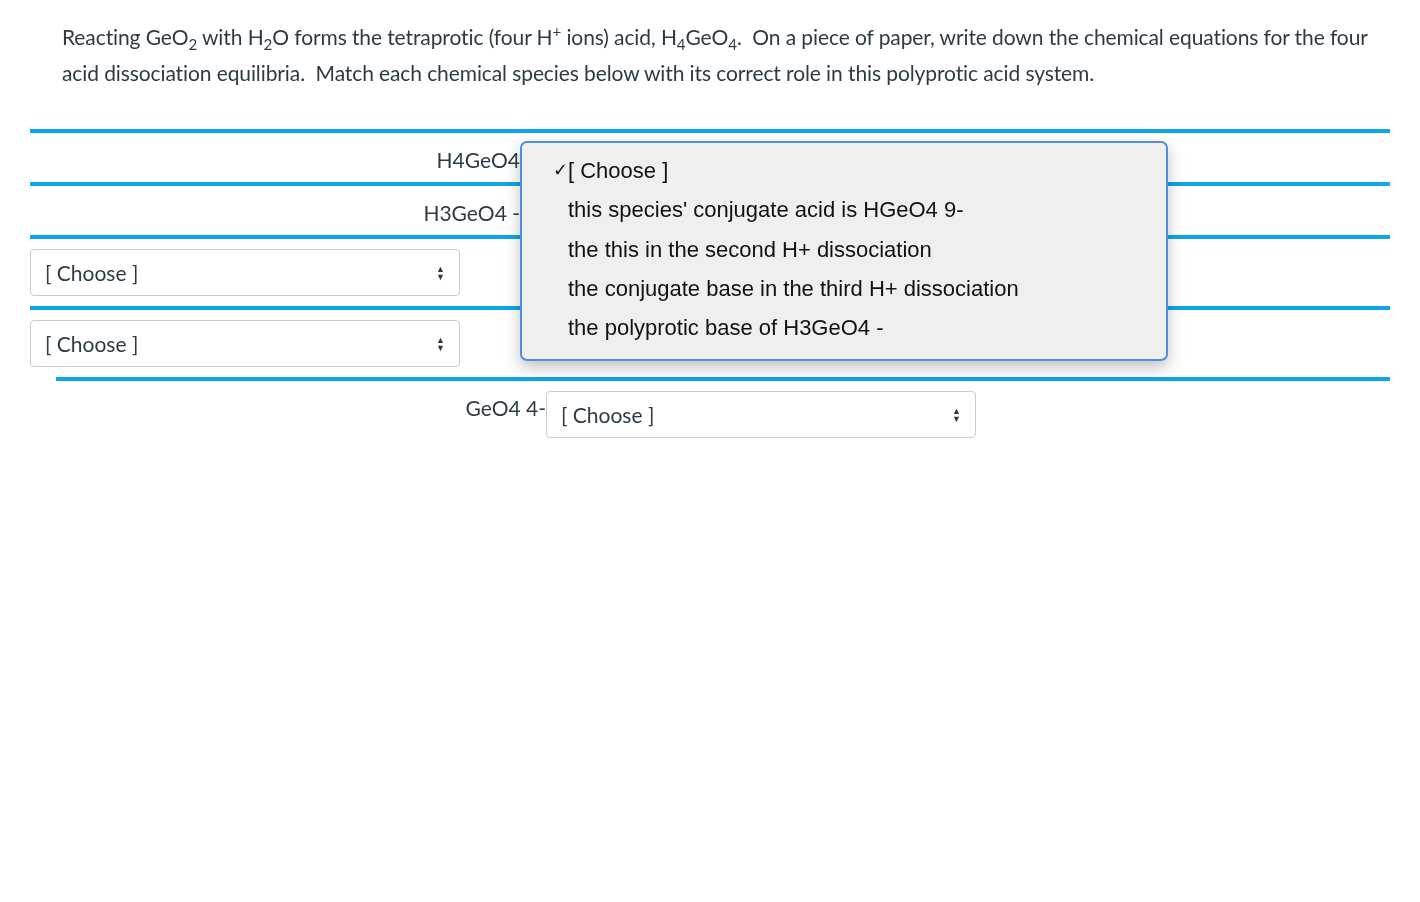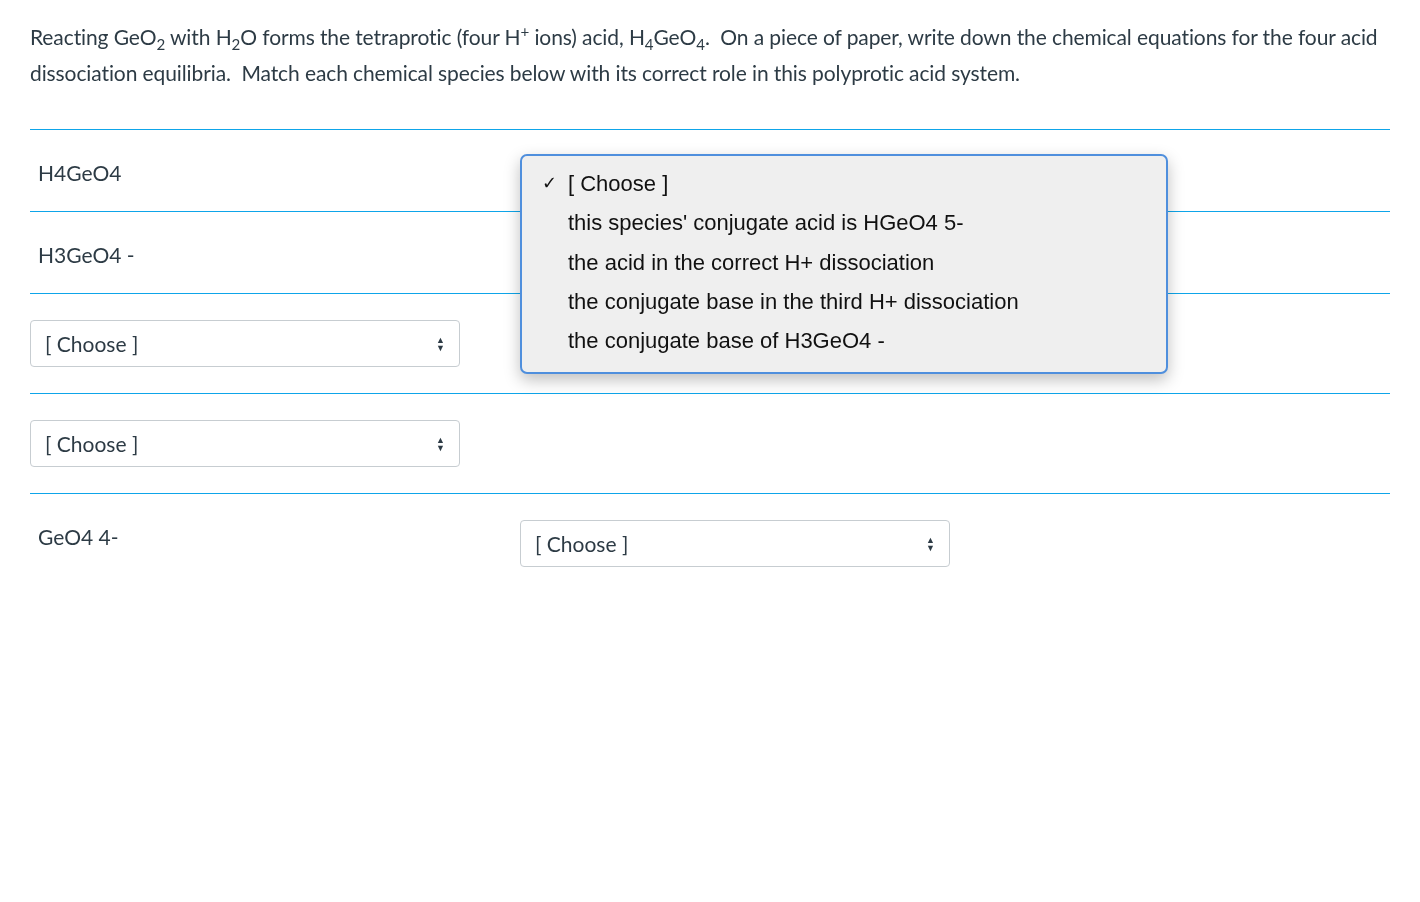--- a/index.html
+++ b/index.html
@@ -8,32 +8,35 @@
     padding: 20px 30px;
     font-family: -apple-system, BlinkMacSystemFont, "Segoe UI", "Lato", sans-serif;
     color: #2d3b45;
     background: #fff;
     font-size: 21px;
   }
   .question-text {
     line-height: 1.55;
     margin-bottom: 40px;
     letter-spacing: -0.1px;
+    margin-left: 32px;
   }
   .question-text sub { font-size: 0.72em; vertical-align: sub; }
   .question-text sup { font-size: 0.72em; vertical-align: super; }
   .match-table { width: 100%; }
   .match-row {
     display: flex;
     align-items: flex-start;
-    border-top: 1px solid #0ea5e9;
-    padding: 26px 0;
+    border-top: 4px solid #0ea5e9;
+    padding: 10px 0;
+    text-align: right;
   }
   .match-row:last-child {
     border-bottom: none;
+    margin-left: 26px;
   }
   .match-label {
     flex: 0 0 490px;
     padding-left: 8px;
     padding-top: 4px;
   }
   .match-control {
     flex: 1;
     position: relative;
   }
@@ -100,33 +103,33 @@
   <div class="match-row">
     <div class="match-label">H4GeO4</div>
     <div class="match-control">
       <div class="dropdown-open">
         <div class="option">
           <span class="check">✓</span>
           <span>[ Choose ]</span>
         </div>
         <div class="option">
           <span class="check"></span>
-          <span>this species' conjugate acid is HGeO4 5-</span>
+          <span>this species' conjugate acid is HGeO4 9-</span>
         </div>
         <div class="option">
           <span class="check"></span>
-          <span>the acid in the correct H+ dissociation</span>
+          <span>the this in the second H+ dissociation</span>
         </div>
         <div class="option">
           <span class="check"></span>
           <span>the conjugate base in the third H+ dissociation</span>
         </div>
         <div class="option">
           <span class="check"></span>
-          <span>the conjugate base of H3GeO4 -</span>
+          <span>the polyprotic base of H3GeO4 -</span>
         </div>
       </div>
     </div>
   </div>
 
   <div class="match-row">
     <div class="match-label">H3GeO4 -</div>
     <div class="match-control"></div>
   </div>
 

